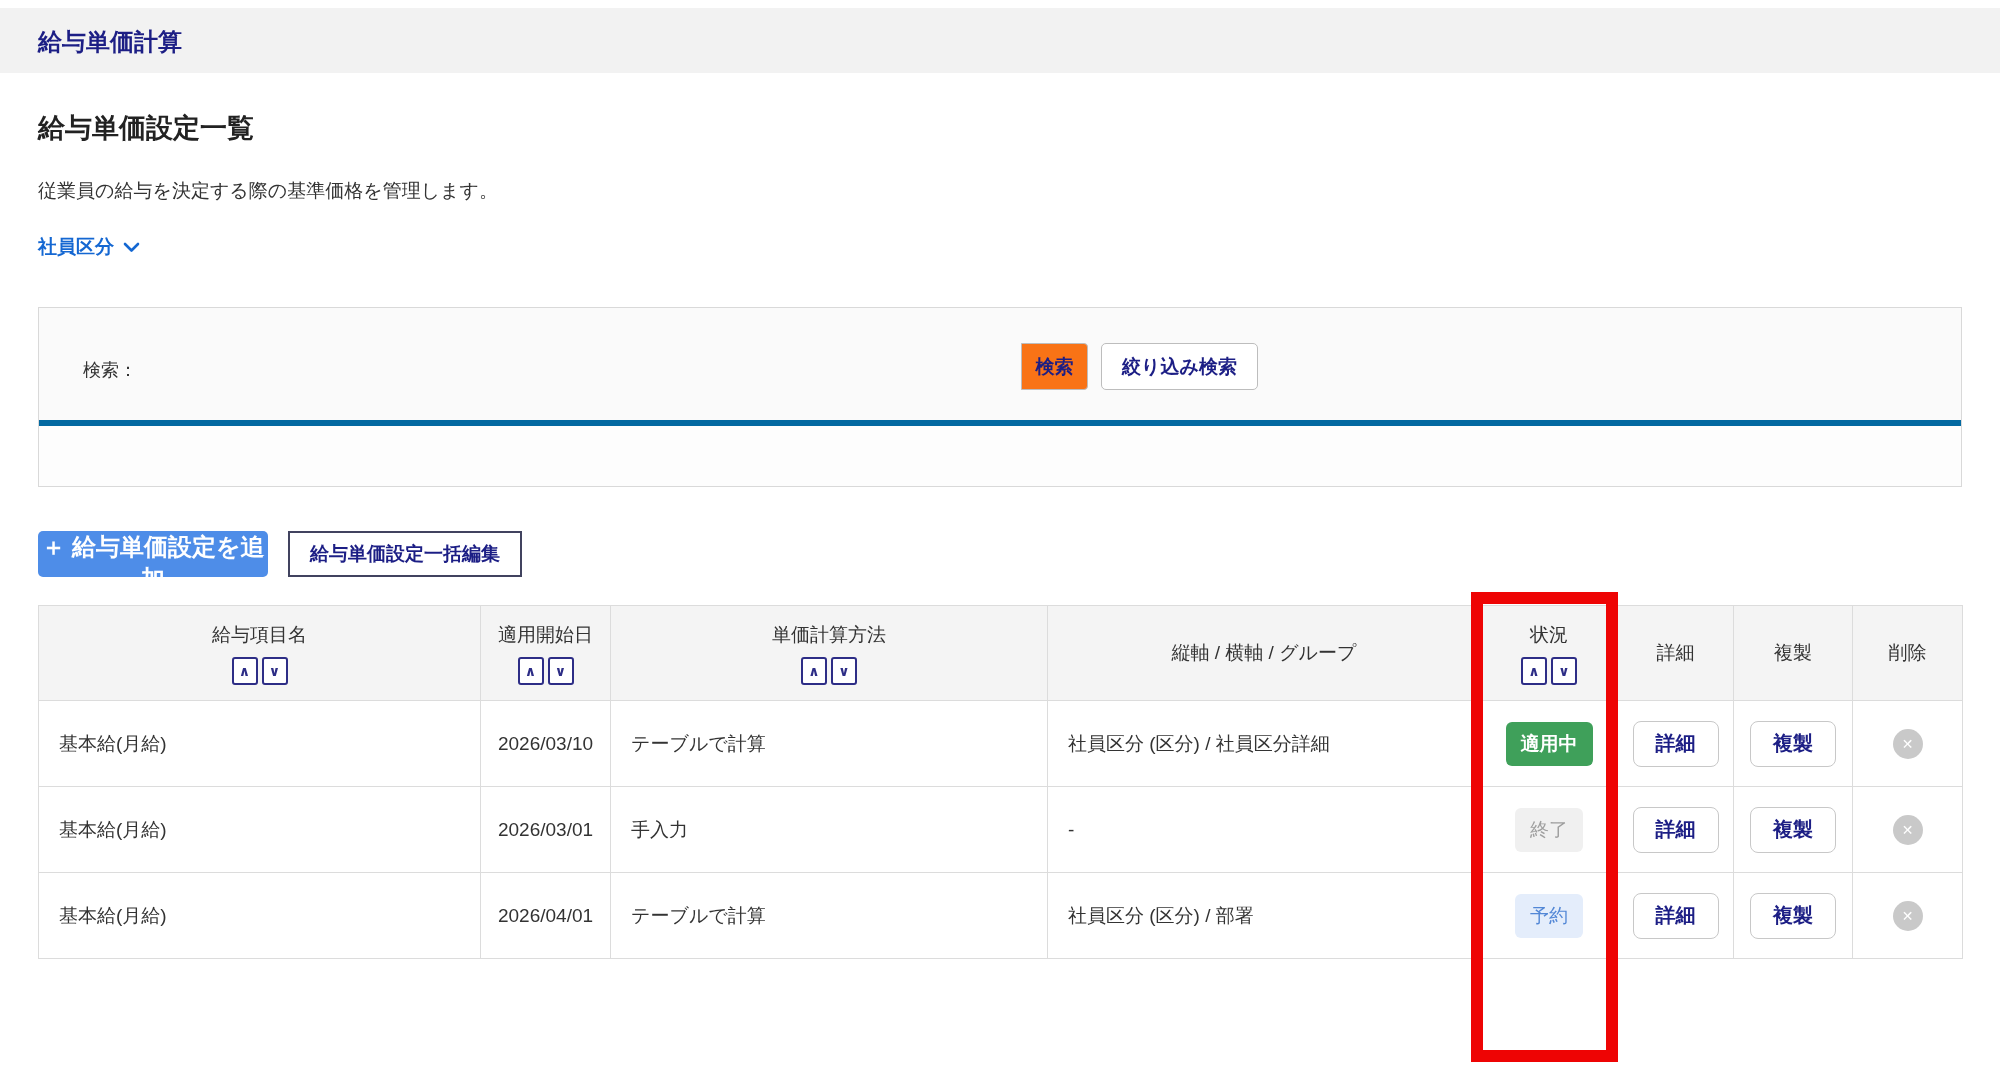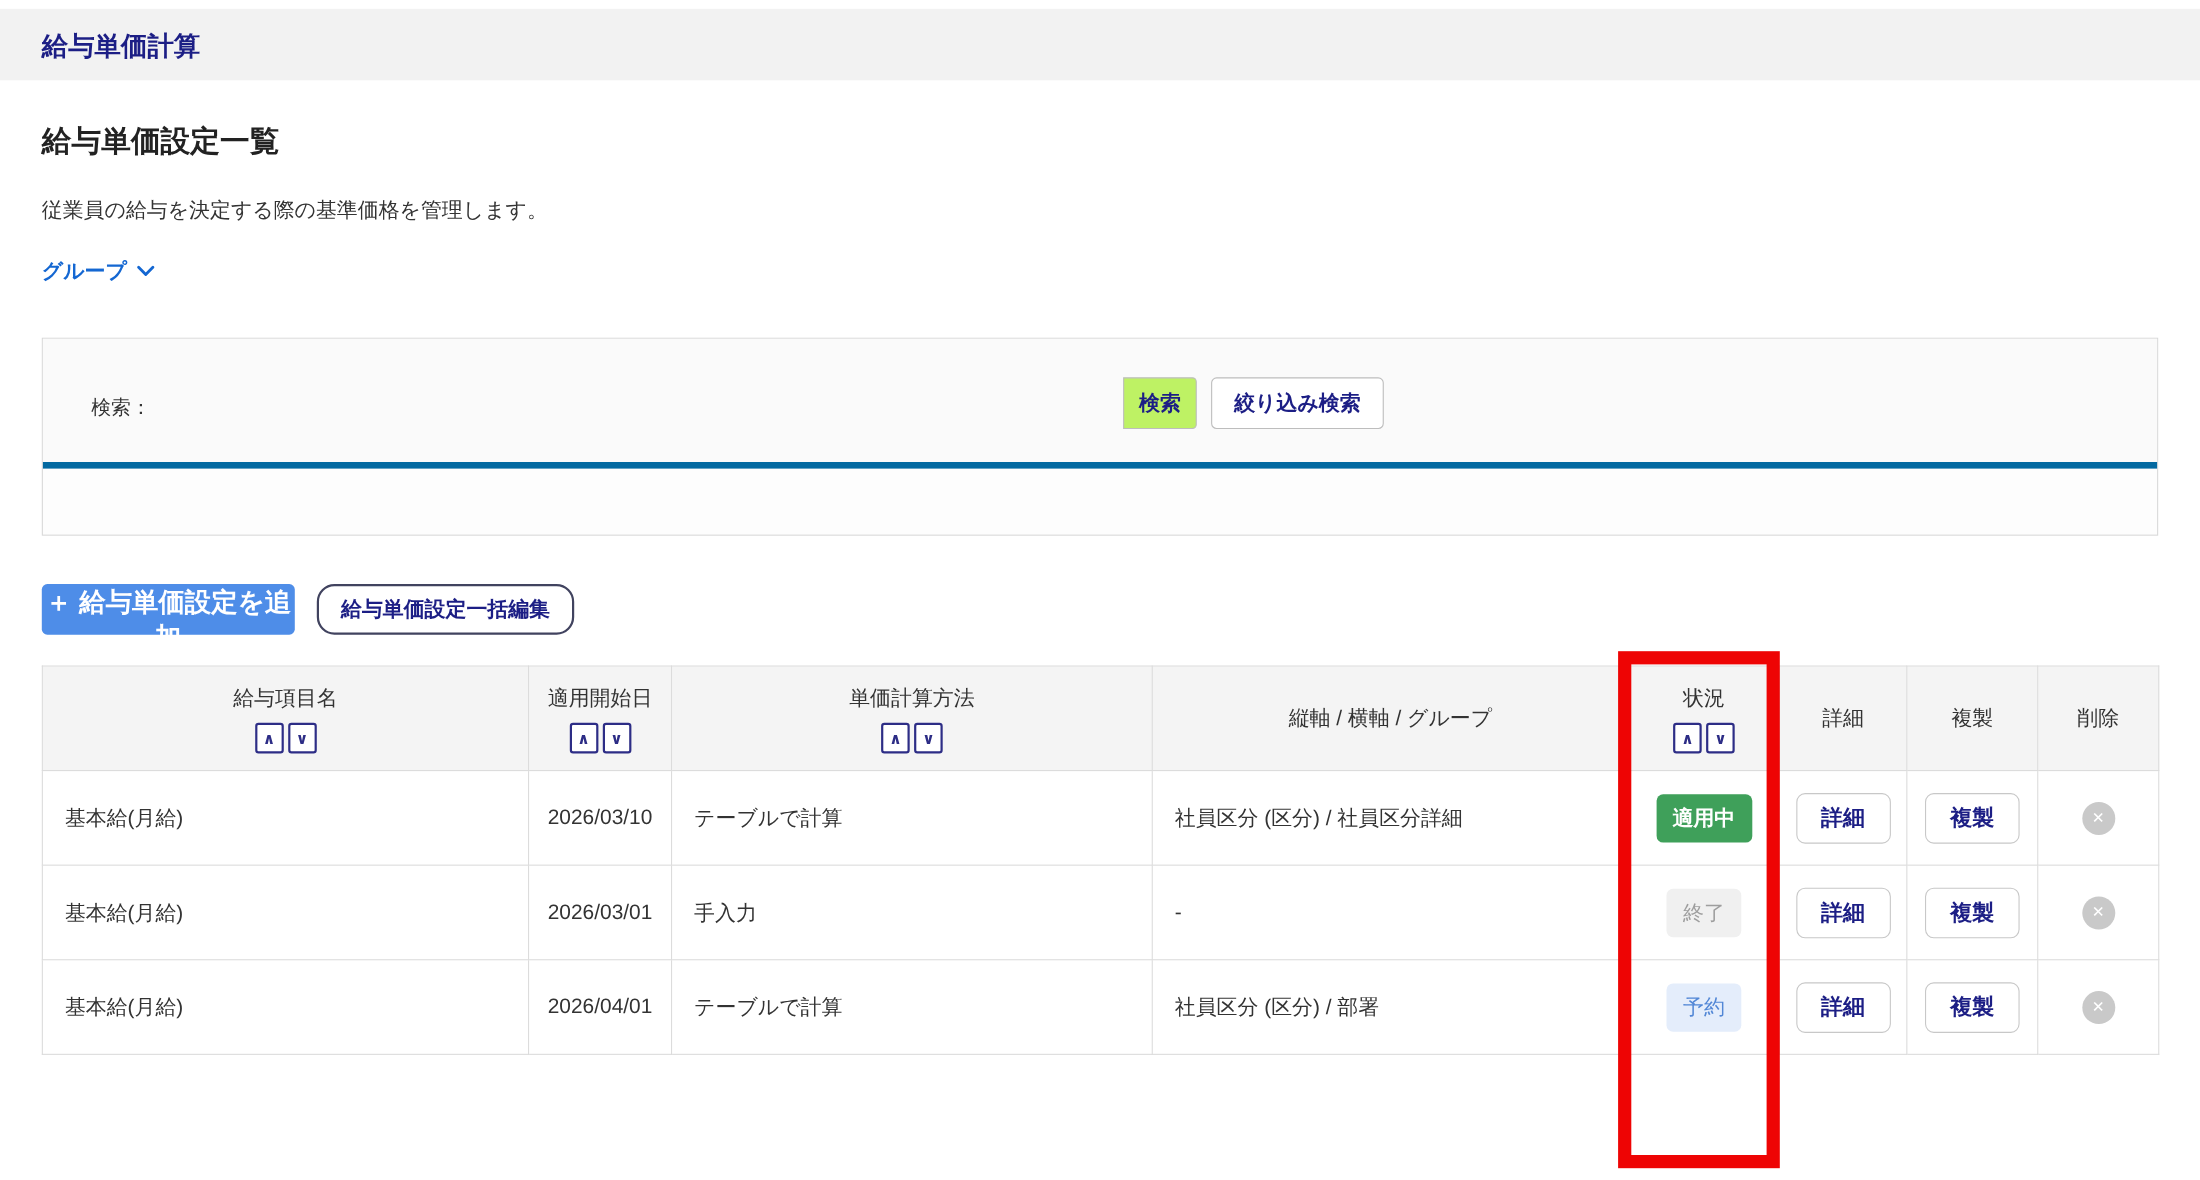--- a/index.html
+++ b/index.html
@@ -15,34 +15,34 @@
   .page-desc { position:absolute; left:38px; top:178px; font-size:19px; color:#333; }
   .detail-link { position:absolute; left:38px; top:234px; font-size:19px; font-weight:bold; color:#1467d2; cursor:pointer; display:flex; align-items:center; gap:9px; }
   .detail-link svg { margin-top:3px; }
 
   
   .search-panel { position:absolute; left:38px; top:307px; width:1924px; height:180px; border:1px solid #d9d9d9; background:#fdfdfd; }
   .search-row { position:absolute; left:0; top:0; width:100%; height:118px; background:#fafafa; border-bottom:6px solid #0369a1; }
   .search-label { position:absolute; left:44px; top:50px; font-size:18px; color:#333; }
   .search-input { position:absolute; left:219px; top:35px; width:763px; height:47px; border:1px solid #bdbdbd; border-right:none; border-radius:4px 0 0 4px; background:#fff; font-size:19px; padding:0 14px; color:#333; outline:none; font-family:inherit; }
   .search-input::placeholder { color:#a8a8a8; }
-  .search-btn { position:absolute; left:982px; top:35px; width:67px; height:47px; border:1px solid #bdbdbd; border-radius:0 4px 4px 0; background:#bef264; font-size:19px; font-weight:bold; color:#1c1e85; cursor:pointer; font-family:inherit; }
+  .search-btn { position:absolute; left:982px; top:35px; width:67px; height:47px; border:1px solid #bdbdbd; border-radius:0 4px 4px 0; background:#f97316; font-size:19px; font-weight:bold; color:#1c1e85; cursor:pointer; font-family:inherit; }
   .filter-btn { position:absolute; left:1062px; top:35px; height:47px; padding:0 20px; border:1px solid #bdbdbd; border-radius:5px; background:#fff; font-size:19px; font-weight:bold; color:#1c1e85; cursor:pointer; font-family:inherit; }
   .current-row { position:absolute; left:0; top:118px; width:100%; height:61px; }
   .current-label { position:absolute; left:44px; top:20px; font-size:17px; color:#333; }
   .current-value { position:absolute; left:213px; top:20px; font-size:17px; color:#333; }
   .clear-search { position:absolute; right:32px; top:15px; display:flex; align-items:center; gap:13px; cursor:pointer; }
   .clear-search-label { font-size:17px; color:#4a4a4a; }
   .circle-x { display:inline-flex; align-items:center; justify-content:center; border-radius:50%; background:#c9c9c9; color:#fff; font-weight:bold; }
   .circle-x.small { width:27px; height:27px; font-size:13px; }
   .circle-x.row-del { width:30px; height:30px; font-size:14px; cursor:pointer; }
 
   
   .add-btn { position:absolute; left:38px; top:531px; width:230px; height:46px; background:#4e8de8; border:none; border-radius:5px; color:#fff; font-size:24px; font-weight:bold; cursor:pointer; font-family:inherit; }
-  .bulk-btn { position:absolute; left:288px; top:531px; width:234px; height:46px; background:#fff; border:2px solid #41435f; border-radius:16px; color:#1c1e85; font-size:19px; font-weight:bold; cursor:pointer; font-family:inherit; }
+  .bulk-btn { position:absolute; left:288px; top:531px; width:234px; height:46px; background:#fff; border:2px solid #41435f; border-radius:0; color:#1c1e85; font-size:19px; font-weight:bold; cursor:pointer; font-family:inherit; }
 
   
   table.list { position:absolute; left:38px; top:605px; width:1924px; border-collapse:collapse; table-layout:fixed; background:#fff; }
   table.list th, table.list td { border:1px solid #dcdcdc; font-size:19px; color:#333; vertical-align:middle; }
   table.list th { height:95px; background:#f4f4f4; font-weight:400; text-align:center; }
   table.list td { height:86px; }
   .th-label { display:block; }
   .sorters { display:flex; justify-content:center; gap:4px; margin-top:9px; }
   .sort-btn { width:26px; height:28px; background:#fff; border:2px solid #2d2d86; border-radius:3px; color:#2d2d86; font-size:14px; font-weight:bold; line-height:1; cursor:pointer; display:flex; align-items:center; justify-content:center; font-family:inherit; padding:0; }
   td.cell-left { text-align:left; padding-left:20px; }
@@ -62,21 +62,21 @@
 </head>
 <body>
 
 <div class="app-bar">
   <div class="app-bar-title">給与単価計算</div>
 </div>
 
 <h1 class="page-title">給与単価設定一覧</h1>
 <p class="page-desc">従業員の給与を決定する際の基準価格を管理します。</p>
 <div class="detail-link">
-  <span>グループ</span>
+  <span>社員区分</span>
   <span>
     <svg width="17" height="11" viewBox="0 0 17 11">
         <polyline points="2,2 8.5,8.5 15,2" fill="none" stroke="#1467d2" stroke-width="2.6" stroke-linecap="round" stroke-linejoin="round"></polyline>
       </svg>
   </span>
 </div>
 
 <div class="search-panel">
   <div class="search-row">
     <span class="search-label">検索：</span>

